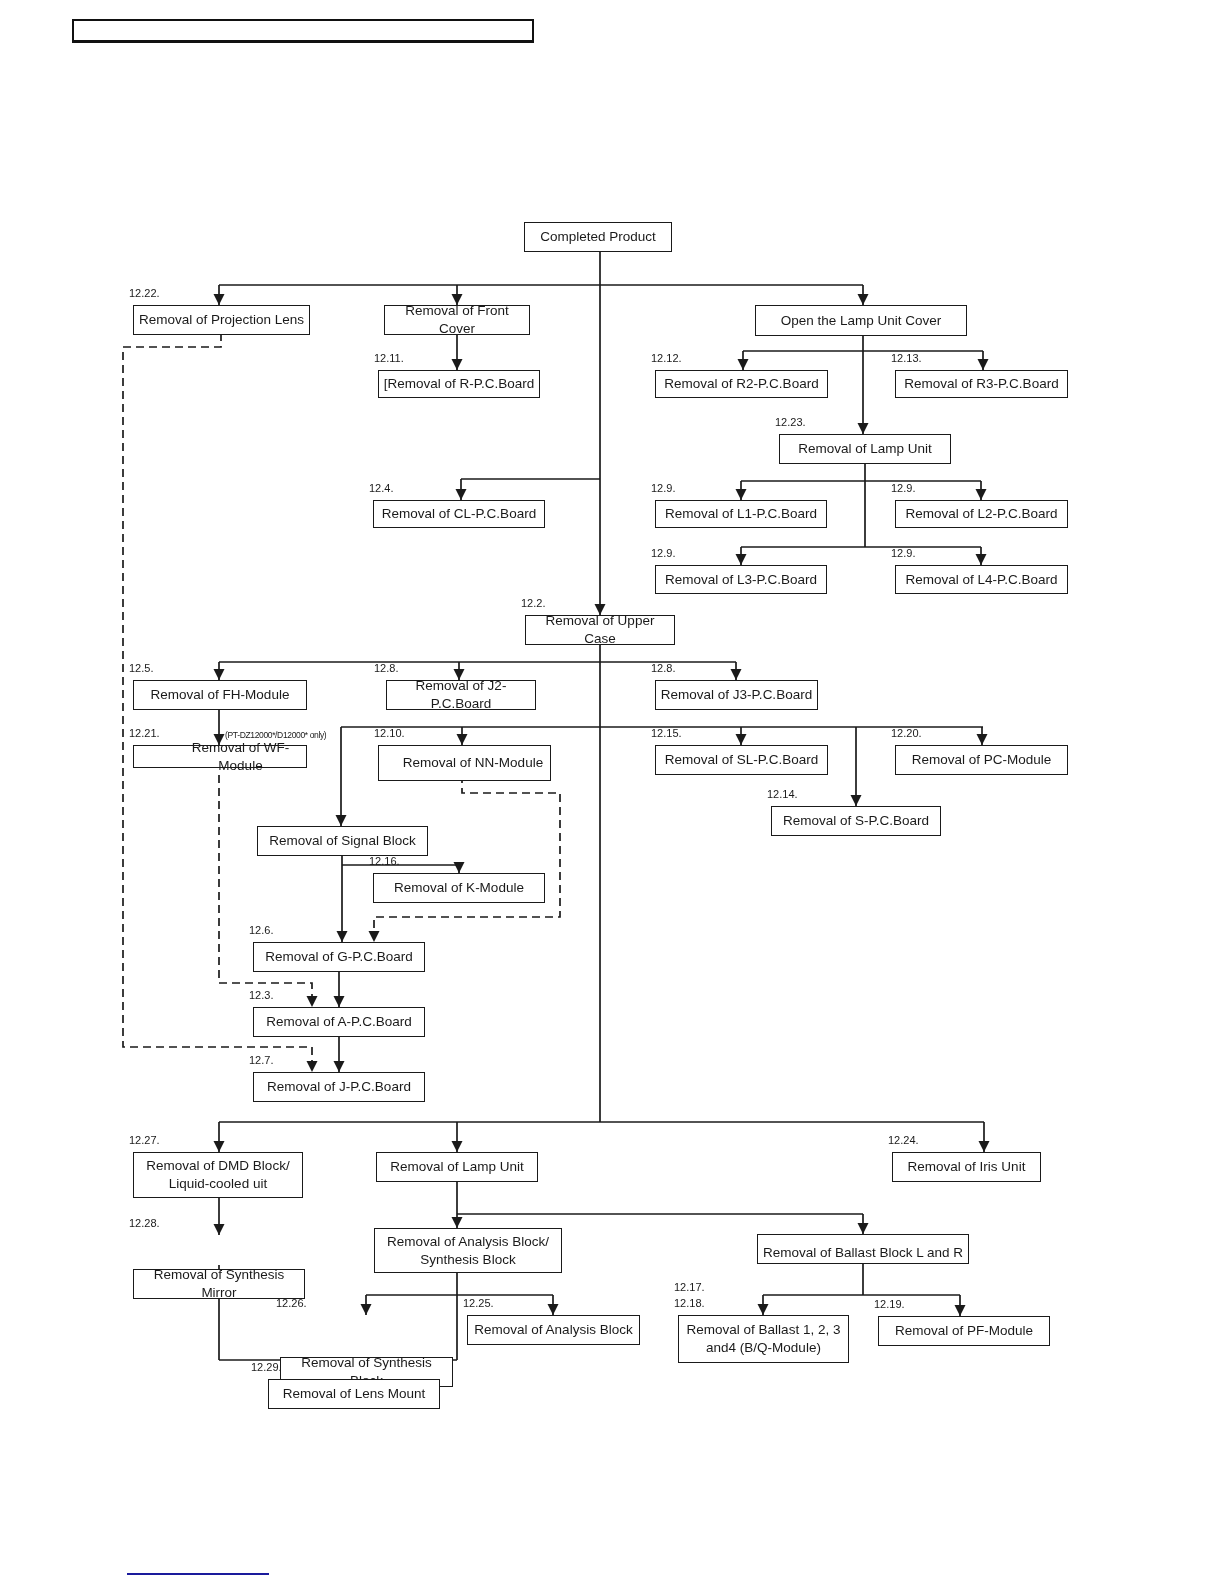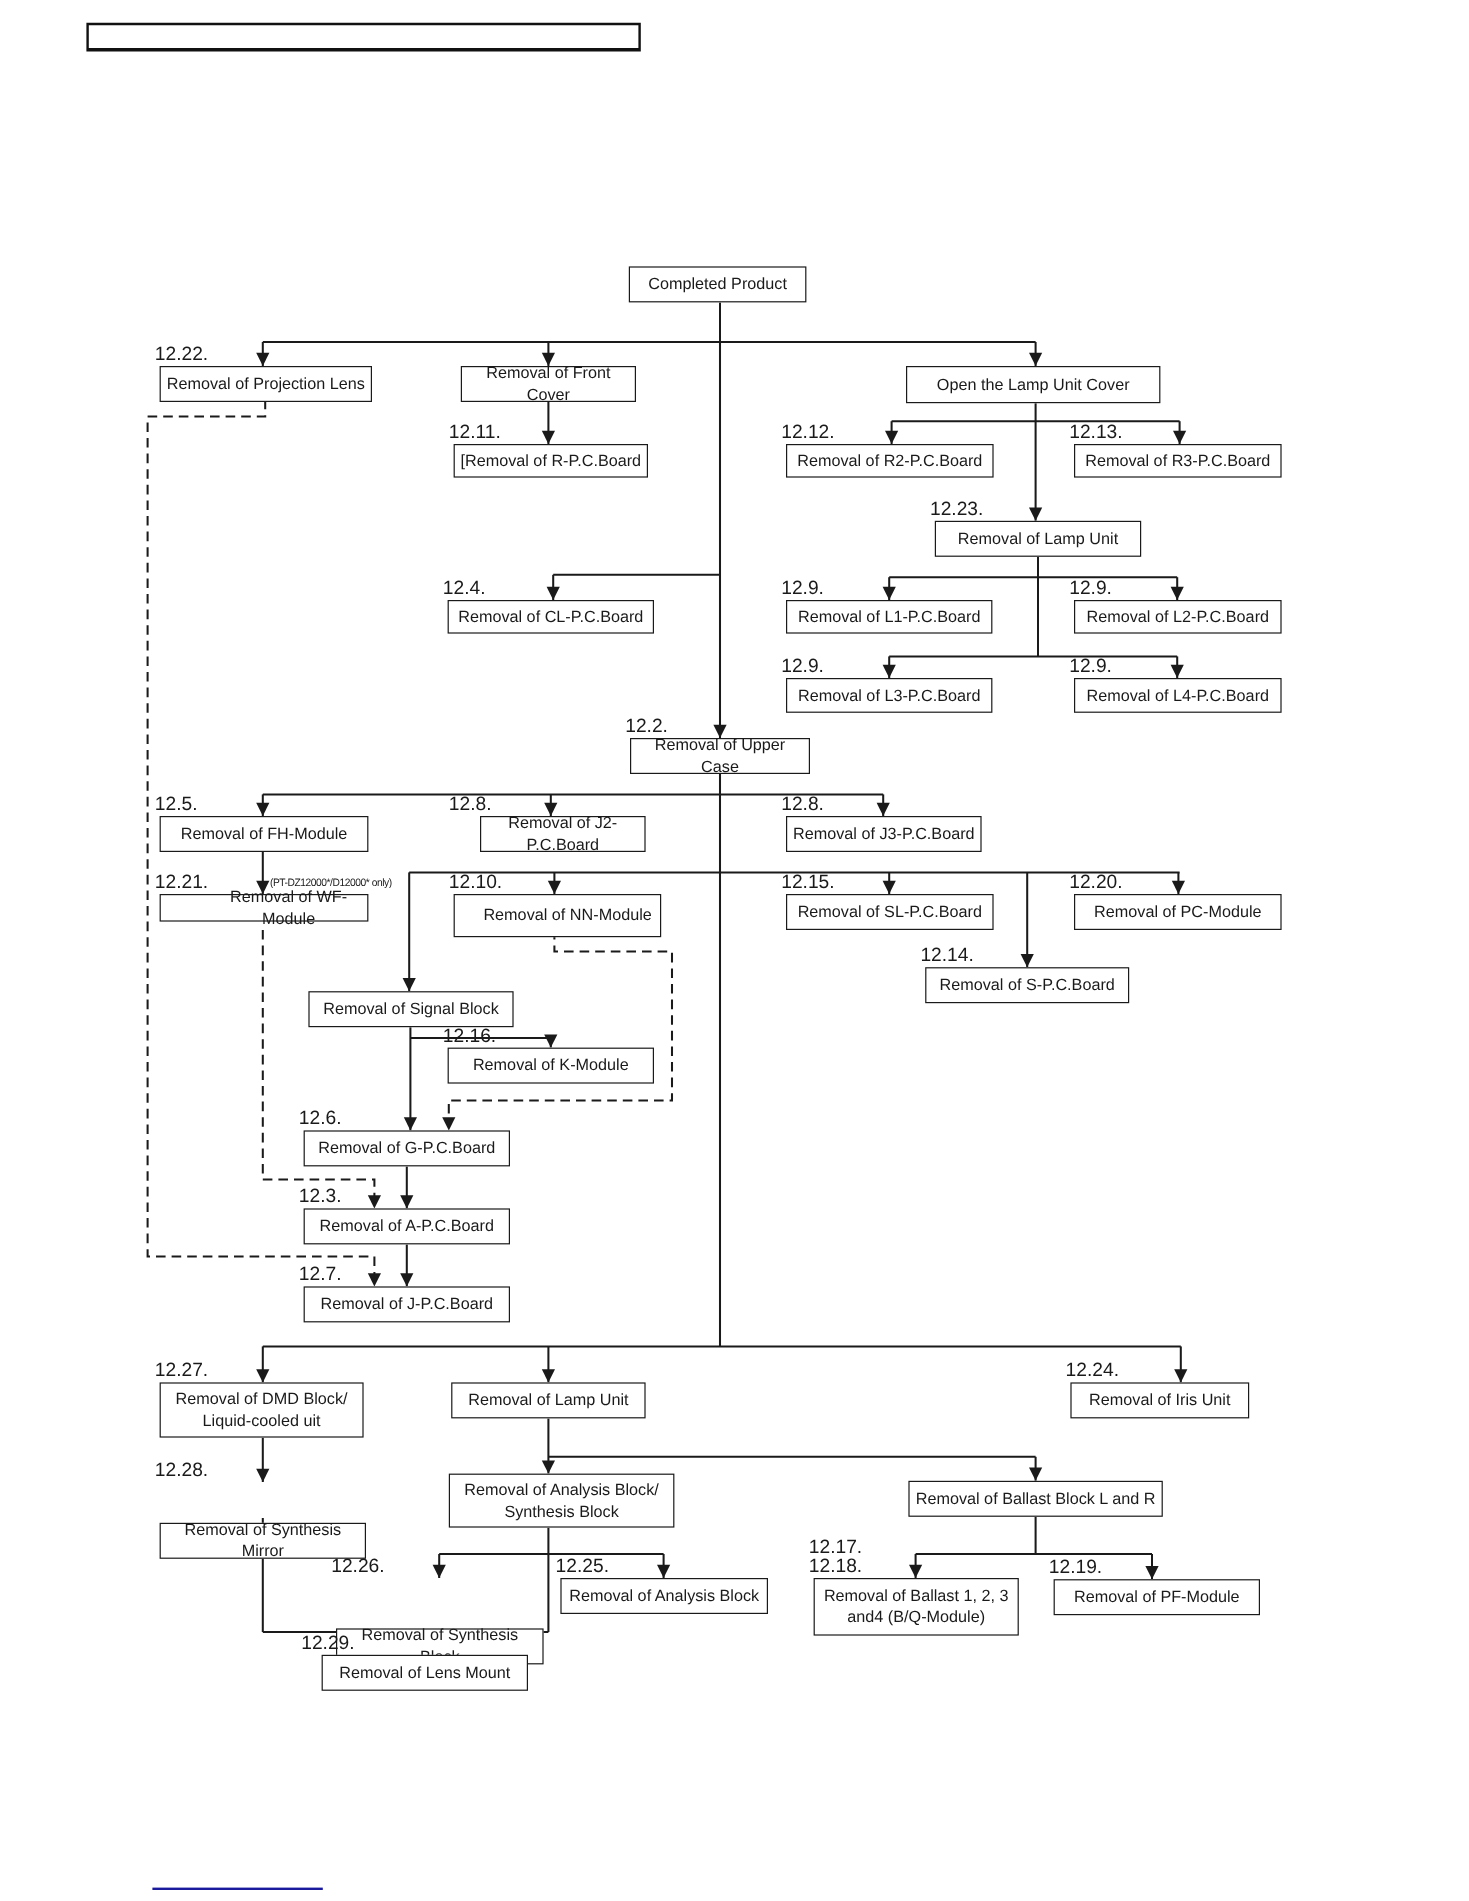--- a/index.html
+++ b/index.html
@@ -12,21 +12,21 @@
     border:2px solid #111;border-bottom-width:3px;background:#fff;
   }
   .edges{position:absolute;left:0;top:0;width:1224px;height:1584px;}
   .node{
     position:absolute;border:1.8px solid #1a1a1a;background:#fff;
     display:flex;align-items:center;justify-content:center;text-align:center;
     font-size:13.5px;line-height:1.3;white-space:pre-line;box-sizing:border-box;
     padding:1px 3px;
   }
   .num{
-    position:absolute;font-size:16px;line-height:1;color:#1a1a1a;white-space:nowrap;
+    position:absolute;font-size:11px;line-height:1;color:#1a1a1a;white-space:nowrap;
   }
   .note{
     position:absolute;font-size:9px;letter-spacing:-0.4px;color:#1a1a1a;white-space:nowrap;
     transform:scaleX(.95);transform-origin:left center;
   }
   .footer-line{
     position:absolute;left:127px;top:1573px;width:142px;height:0;
     border-top:2.2px solid #1a1a9c;
   }
 </style>
@@ -158,21 +158,21 @@
       <div class="node" style="left: 895px; top: 500px; width: 173px; height: 28px;"><span>Removal of L2-P.C.Board</span></div>
       <div class="num" style="left: 891px; top: 483px;">12.9.</div>
       <div class="node" style="left: 655px; top: 565px; width: 172px; height: 29px;"><span>Removal of L3-P.C.Board</span></div>
       <div class="num" style="left: 651px; top: 548px;">12.9.</div>
       <div class="node" style="left: 895px; top: 565px; width: 173px; height: 29px;"><span>Removal of L4-P.C.Board</span></div>
       <div class="num" style="left: 891px; top: 548px;">12.9.</div>
       <div class="node" style="left: 525px; top: 615px; width: 150px; height: 30px;"><span>Removal of Upper Case</span></div>
       <div class="num" style="left: 521px; top: 598px;">12.2.</div>
       <div class="node" style="left: 133px; top: 680px; width: 174px; height: 30px;"><span>Removal of FH-Module</span></div>
       <div class="num" style="left: 129px; top: 663px;">12.5.</div>
-      <div class="node" style="left: 400px; top: 680px; width: 138px; height: 30px;"><span>Removal of J2-P.C.Board</span></div>
+      <div class="node" style="left: 386px; top: 680px; width: 150px; height: 30px;"><span>Removal of J2-P.C.Board</span></div>
       <div class="num" style="left: 374px; top: 663px;">12.8.</div>
       <div class="node" style="left: 655px; top: 680px; width: 163px; height: 30px;"><span>Removal of J3-P.C.Board</span></div>
       <div class="num" style="left: 651px; top: 663px;">12.8.</div>
       <div class="node" style="left: 133px; top: 745px; width: 174px; height: 23px; padding-left: 44px;"><span>Removal of WF-Module</span></div>
       <div class="num" style="left: 129px; top: 728px;">12.21.</div>
       <div class="note" style="left: 225px; top: 730px;">(PT-DZ12000*/D12000* only)</div>
       <div class="node" style="left: 378px; top: 745px; width: 173px; height: 36px; padding-left: 20px;"><span>Removal of NN-Module</span></div>
       <div class="num" style="left: 374px; top: 728px;">12.10.</div>
       <div class="node" style="left: 655px; top: 745px; width: 173px; height: 30px;"><span>Removal of SL-P.C.Board</span></div>
       <div class="num" style="left: 651px; top: 728px;">12.15.</div>
@@ -192,21 +192,21 @@
       <div class="node" style="left: 133px; top: 1152px; width: 170px; height: 46px;"><span>Removal of DMD Block/
 Liquid-cooled uit</span></div>
       <div class="num" style="left: 129px; top: 1135px;">12.27.</div>
       <div class="node" style="left: 376px; top: 1152px; width: 162px; height: 30px;"><span>Removal of Lamp Unit</span></div>
       <div class="node" style="left: 892px; top: 1152px; width: 149px; height: 30px;"><span>Removal of Iris Unit</span></div>
       <div class="num" style="left: 888px; top: 1135px;">12.24.</div>
       <div class="node" style="left: 133px; top: 1235px; width: 172px; height: 30px; margin-top: 34px;"><span>Removal of Synthesis Mirror</span></div>
       <div class="num" style="left: 129px; top: 1218px;">12.28.</div>
       <div class="node" style="left: 374px; top: 1228px; width: 188px; height: 45px;"><span>Removal of Analysis Block/
 Synthesis Block</span></div>
-      <div class="node" style="left: 757px; top: 1234px; width: 212px; height: 30px;"><span>Removal of Ballast Block L and R</span></div>
+      <div class="node" style="left: 757px; top: 1234px; width: 212px; height: 30px; align-items: flex-end;"><span>Removal of Ballast Block L and R</span></div>
       <div class="node" style="left: 280px; top: 1357px; width: 173px; height: 30px;"><span>Removal of Synthesis Block</span></div>
       <div class="num" style="left: 276px; top: 1298px;">12.26.</div>
       <div class="node" style="left: 467px; top: 1315px; width: 173px; height: 30px;"><span>Removal of Analysis Block</span></div>
       <div class="num" style="left: 463px; top: 1298px;">12.25.</div>
       <div class="node" style="left: 678px; top: 1315px; width: 171px; height: 48px;"><span>Removal of Ballast 1, 2, 3
 and4 (B/Q-Module)</span></div>
       <div class="num" style="left: 674px; top: 1282px;">12.17.</div>
       <div class="num" style="left: 674px; top: 1298px;">12.18.</div>
       <div class="node" style="left: 878px; top: 1316px; width: 172px; height: 30px;"><span>Removal of PF-Module</span></div>
       <div class="num" style="left: 874px; top: 1299px;">12.19.</div>

